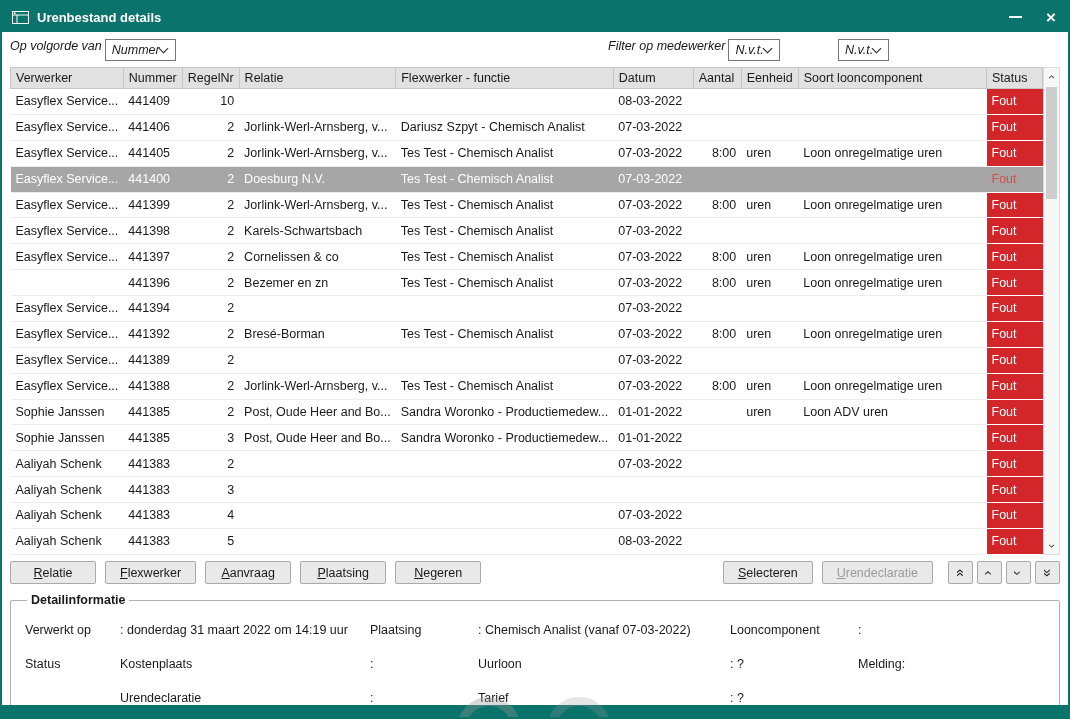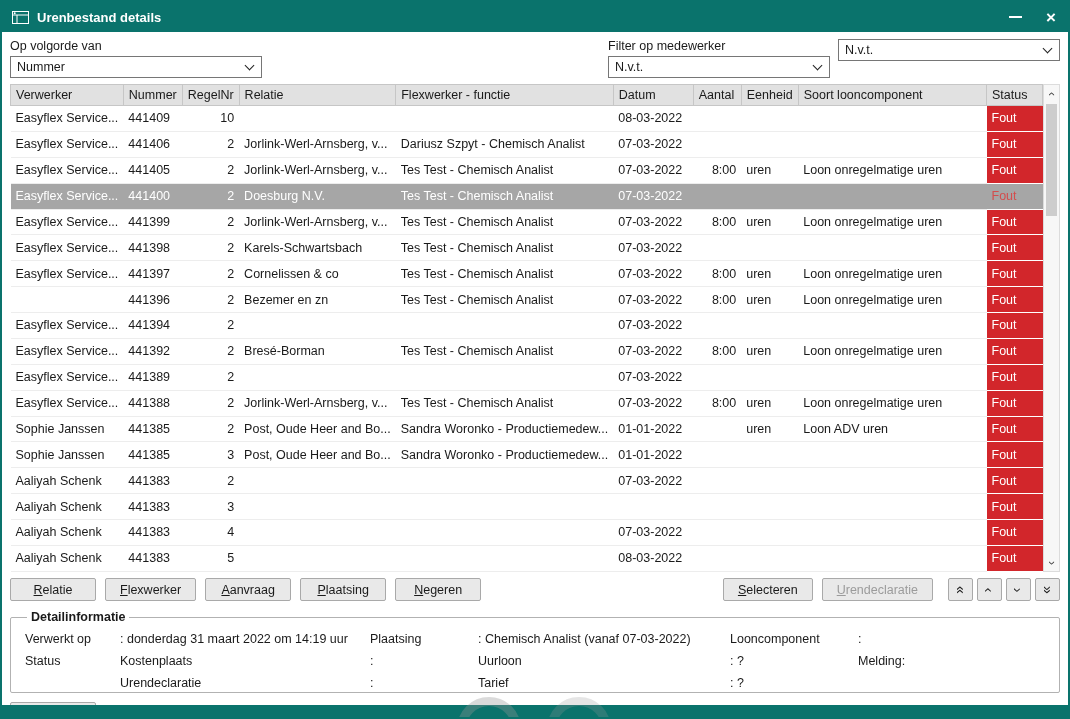--- a/index.html
+++ b/index.html
@@ -26,21 +26,21 @@
     padding: 0 12px 0 10px;
   }
   .title-icon { width: 17px; height: 13px; display: inline-block; }
   .titlebar .title { font-weight: bold; font-size: 13px; margin-left: 8px; }
   .win-controls { margin-left: auto; display: flex; gap: 24px; align-items: center; }
   .min-glyph { display:block; width: 13px; height: 2px; background: #fff; cursor: default; }
   .close-glyph { font-size: 17px; font-weight: bold; line-height: 17px; color:#fff; cursor: default; }
 
   
   .filters { display: flex; padding: 7px 8px 0 8px; }
-  .fgroup { display: flex; flex-direction: column; gap: 3px; }
+  .fgroup { display: flex; flex-direction: row; gap: 3px; font-style: italic; }
   .fgroup label { font-size: 12.5px; }
   .fgroup.sort { width: 252px; }
   .fgroup.medewerker { margin-left: auto; width: 222px; }
   .fgroup.looncomp { margin-left: 8px; width: 222px; }
   .select {
     height: 22px; border: 1px solid #767676; background: #fff;
     display: flex; align-items: center; justify-content: space-between;
     padding: 0 8px 0 6px; font-size: 12.5px; cursor: default;
   }
   .chev-down {
@@ -97,21 +97,21 @@
   
   fieldset.detail {
     margin: 9px 8px 0 8px;
     border: 1px solid #b2b2b2; border-radius: 2px;
     padding: 4px 14px 2px 14px;
   }
   fieldset.detail legend { font-weight: bold; font-size: 12.5px; padding: 0 4px; margin-left: 2px; }
   .dgrid {
     display: grid;
     grid-template-columns: 95px 250px 108px 252px 128px auto;
-    row-gap: 8px; margin-top: 4px; font-size: 12.5px;
+    row-gap: 20px; margin-top: 12px; font-size: 12.5px;
   }
   .dgrid .full { grid-column: 1 / -1; }
 
   
   .footer { margin: 9px 8px 0 8px; }
   .bottom-strip {
     position: absolute; left: 0; right: 0; bottom: 0; height: 12px;
     background: #0a736c; z-index: 1;
   }
   .wm-circle {

